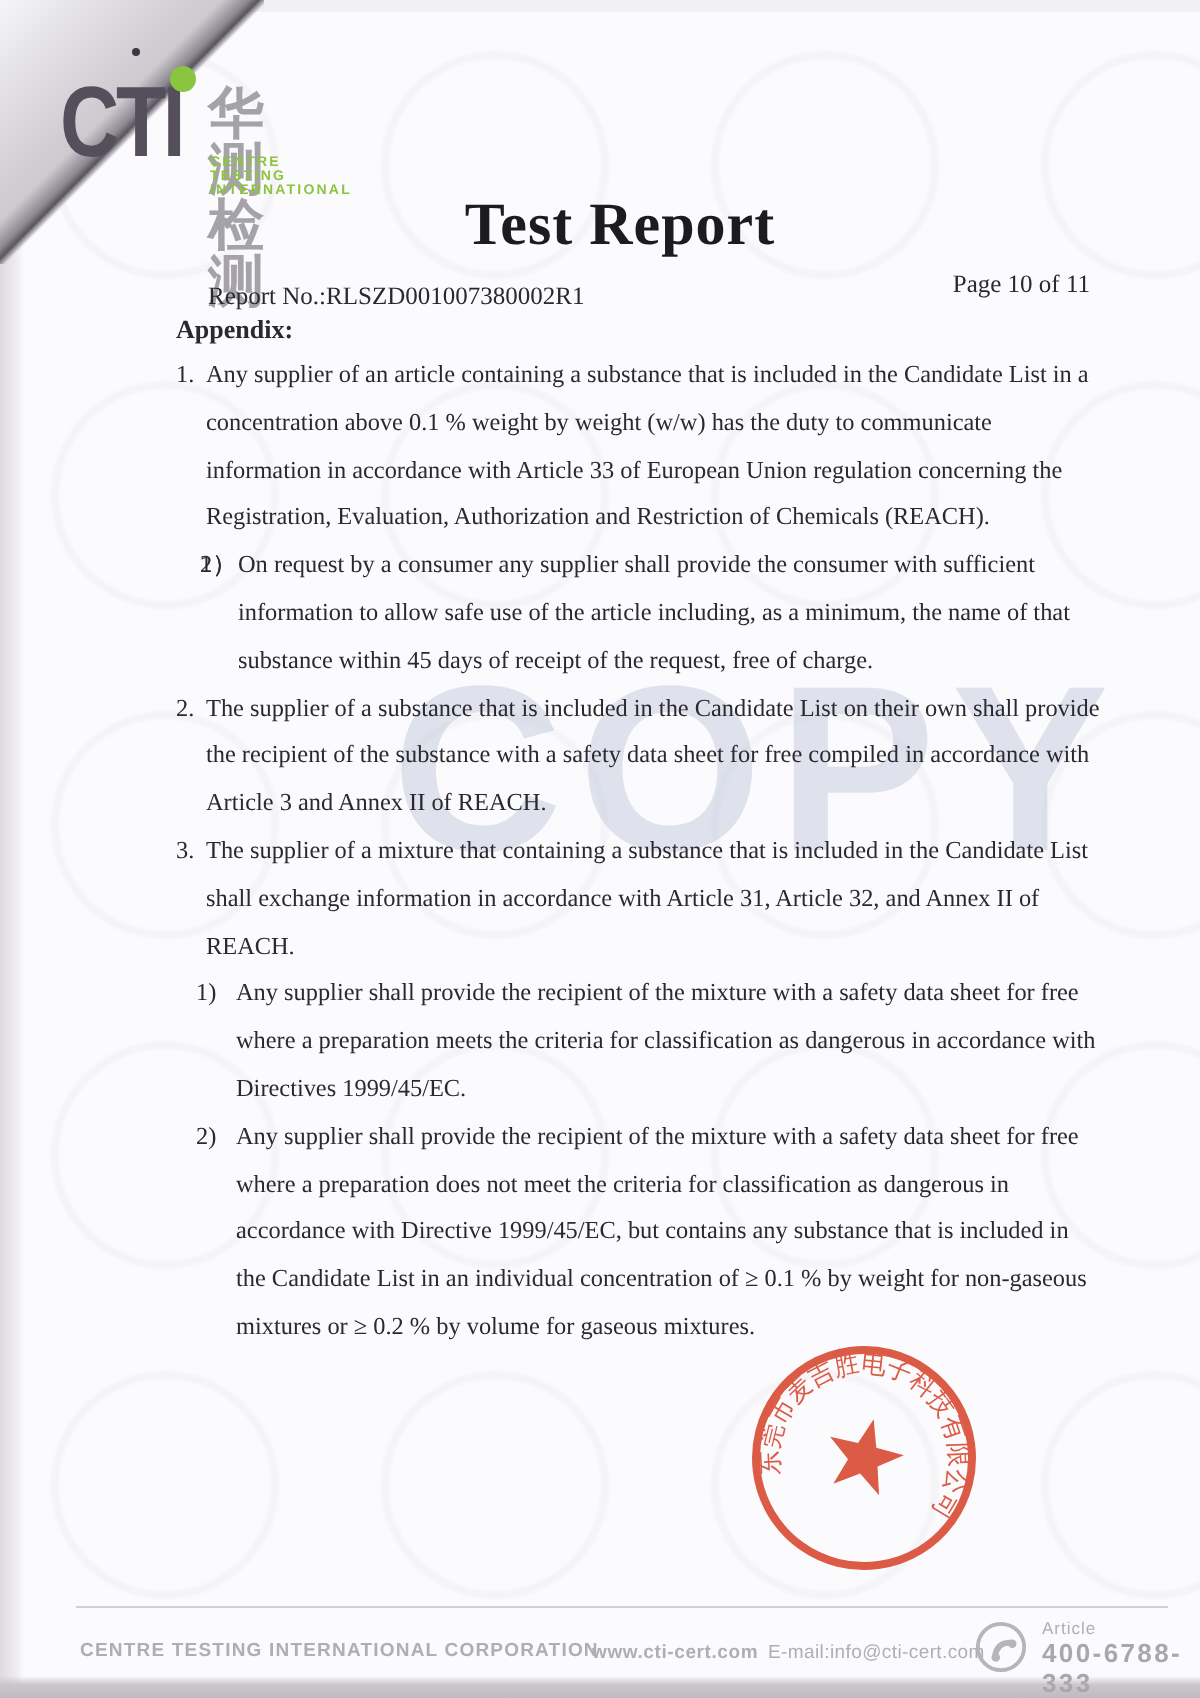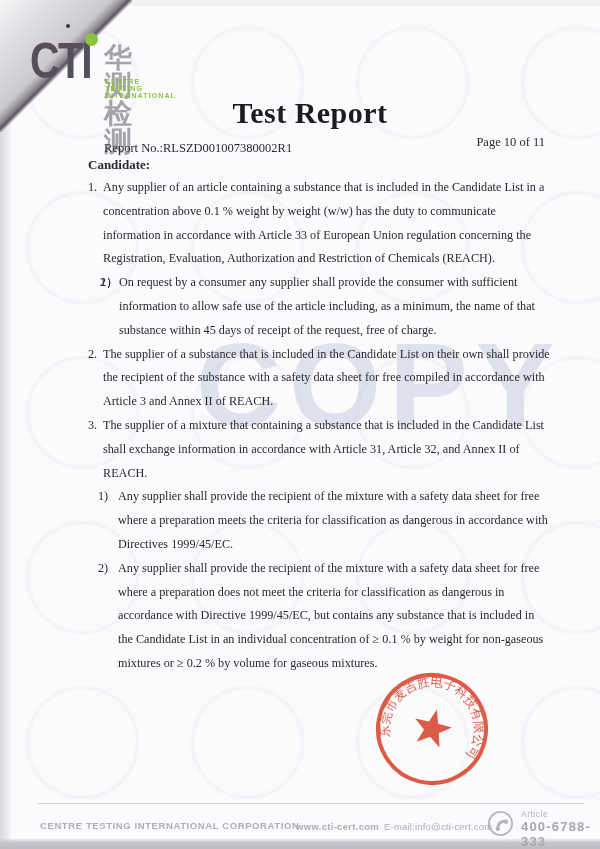--- a/index.html
+++ b/index.html
@@ -92,21 +92,21 @@
     <div class="brand-sub" style="color:#8bc43f;">CENTRE TESTING INTERNATIONAL</div>
   </header>
 
   <h1 class="title">Test Report</h1>
 
   <div class="meta">
     <span class="report-no">Report No.:RLSZD001007380002R1</span>
     <span class="page-no">Page 10 of 11</span>
   </div>
 
-  <div class="appendix-h">Candidate:</div>
+  <div class="appendix-h">Appendix:</div>
 
   <section class="doc-body">
 
     <div class="para l1">
       <span class="mk">1.</span>
       <span>Any supplier of an article containing a substance that is included in the Candidate List in a concentration above 0.1 % weight by weight (w/w) has the duty to communicate information in accordance with Article 33 of European Union regulation concerning the Registration, Evaluation, Authorization and Restriction of Chemicals (REACH).</span>
     </div>
     <div class="para l2">
       <span class="mk">1）</span>
     </div>

